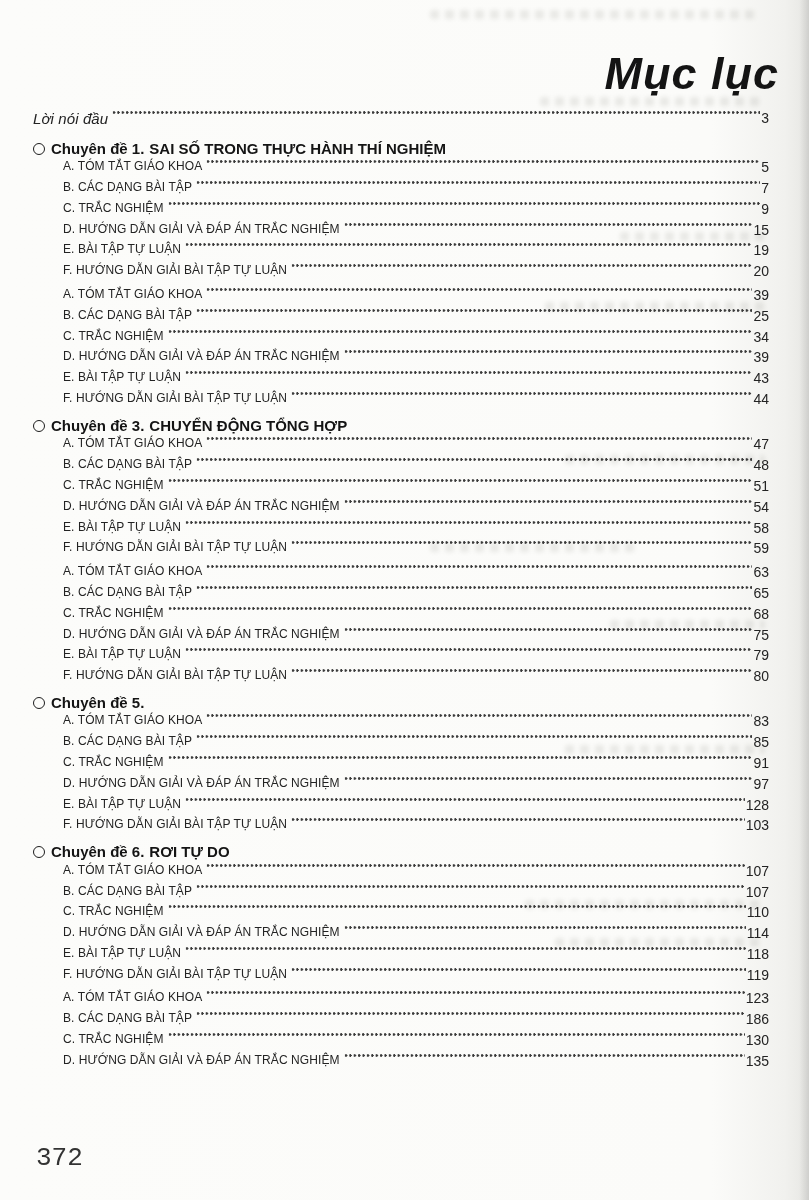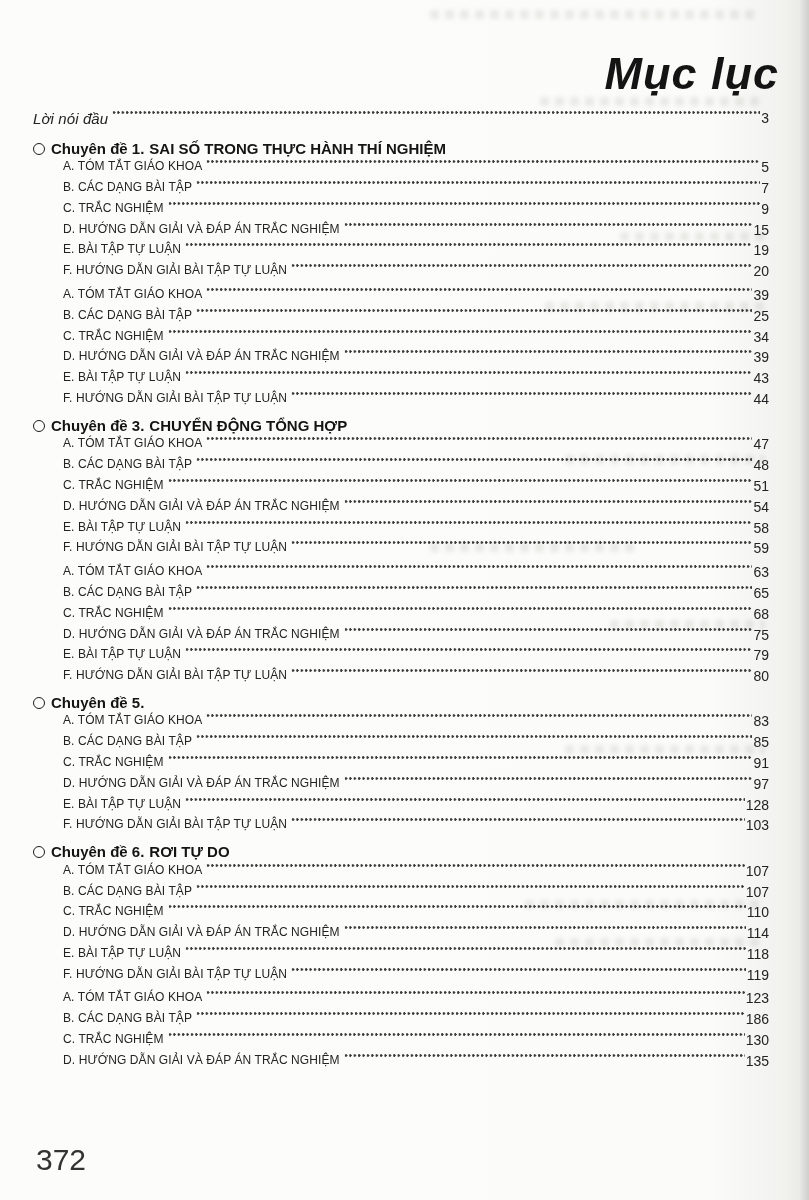--- a/index.html
+++ b/index.html
@@ -56,22 +56,22 @@
     border: 1.5px solid #1e1e1e;
     border-radius: 50%;
     margin-right: 6px; margin-top: 1px;
   }
   .hlbl, .htitle { font-weight: 700; font-size: 15px; color: #141414; white-space: nowrap; }
   .hlbl { margin-right: 5px; }
   .ind { padding-left: 30px; }
   .folio {
     position: absolute;
     left: 36px; top: 1143px;
-    font-family: Liberation Sans, sans-serif;
-    font-size: 30px;
+    font-family: Liberation Mono, monospace;
+    font-size: 26px;
     color: #333;
   }
   
   .bleed {
     position: absolute;
     height: 9px;
     filter: blur(2px);
     opacity: 0.13;
     background: repeating-linear-gradient(90deg, #74746a 0 9px, transparent 9px 15px);
     border-radius: 3px;

